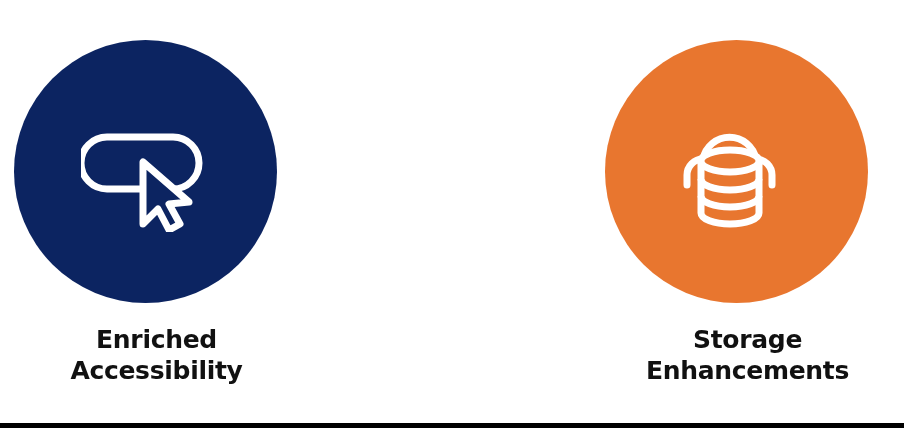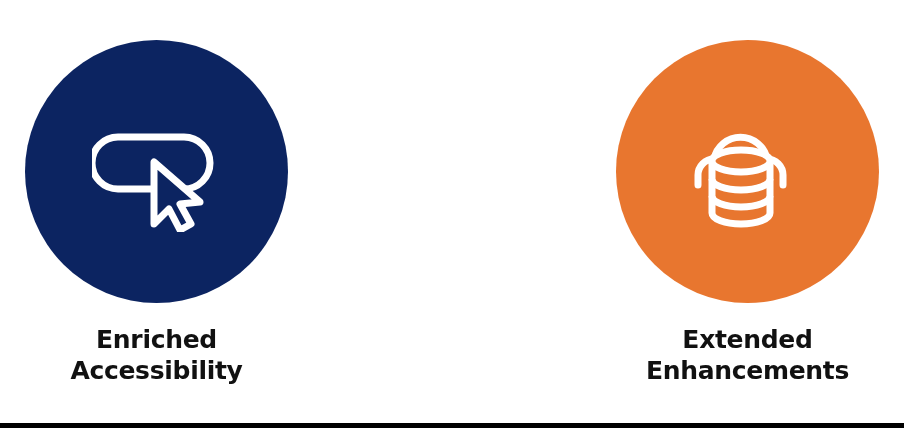--- a/index.html
+++ b/index.html
@@ -30,21 +30,20 @@
     flex-direction: row;
     justify-content: space-between;
     align-items: flex-start;
     padding: 0 14px;
     box-sizing: border-box;
   }
   .card {
     width: 285px;
     display: flex;
     flex-direction: column;
-    align-items: center;
   }
   .circle {
     width: 263px;
     height: 263px;
     border-radius: 50%;
     margin-top: 40px;
     display: flex;
     align-items: center;
     justify-content: center;
     flex: none;
@@ -112,20 +111,20 @@
                      L84 48 Z" fill="#E8762F" stroke="#FFFFFF" stroke-width="7" stroke-linejoin="round"></path>
 
             <ellipse cx="55" cy="48" rx="29" ry="11" fill="#E8762F" stroke="#FFFFFF" stroke-width="7"></ellipse>
 
             <path d="M26 66 a29 11 0 0 0 58 0" stroke="#FFFFFF" stroke-width="7" fill="none"></path>
 
             <path d="M26 83 a29 11 0 0 0 58 0" stroke="#FFFFFF" stroke-width="7" fill="none"></path>
           </svg>
         </span>
       </div>
-      <div class="card-label">Extended
+      <div class="card-label">Storage
 Enhancements</div>
     </div>
 
   </div>
 
   <div class="bottom-bar"></div>
 </div>
 
 </body></html>

